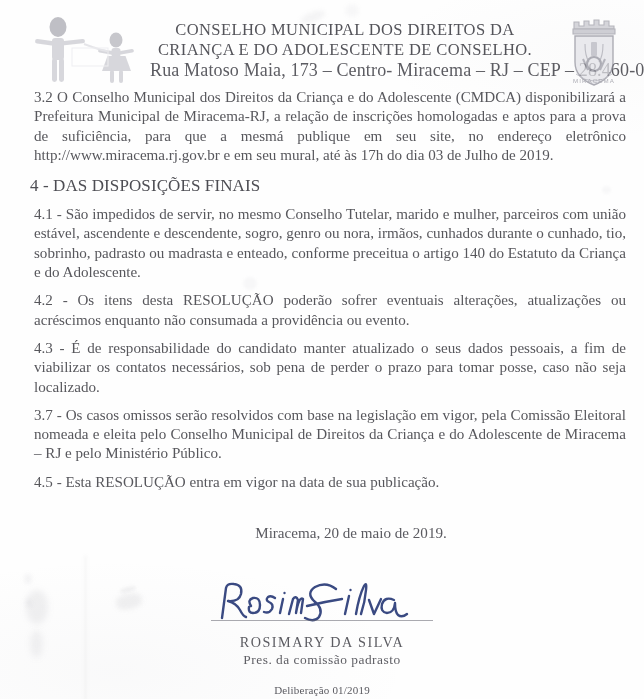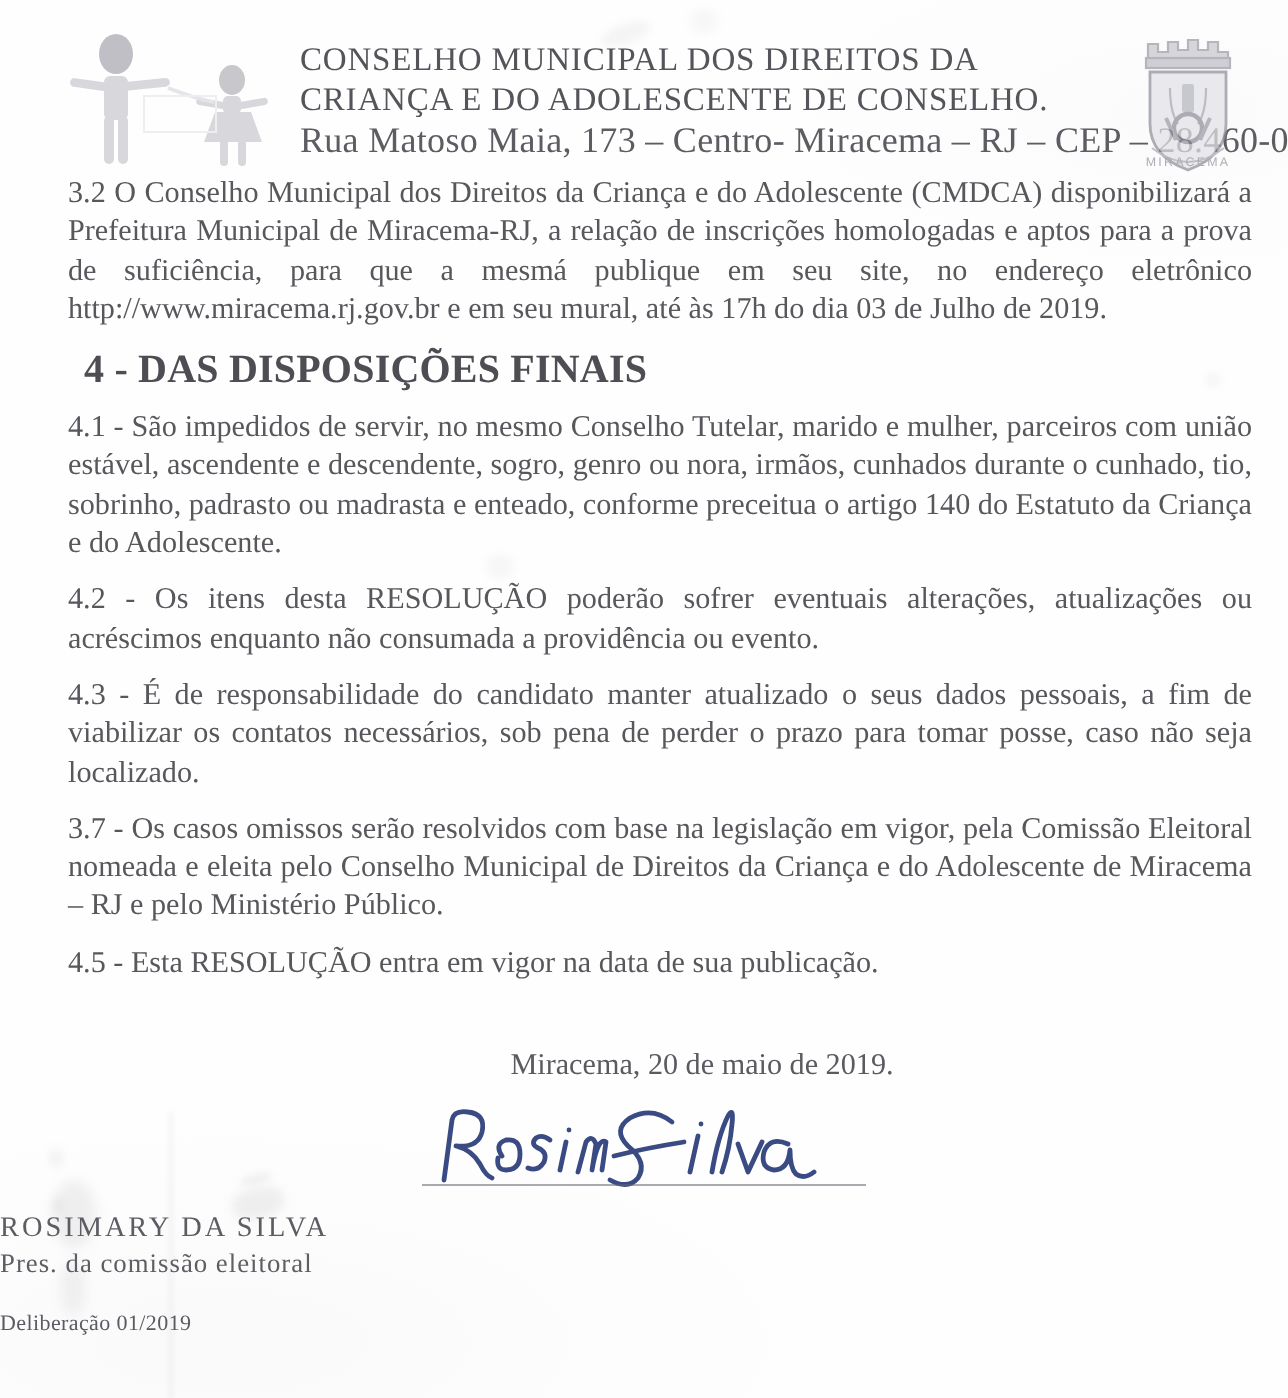--- a/index.html
+++ b/index.html
@@ -56,21 +56,21 @@
   }
   .logo-right {
     position: absolute;
     right: 14px; top: 4px;
     width: 72px; height: 78px;
     opacity: 0.72;
   }
   .header-text {
     position: absolute;
     left: 150px; right: 104px; top: 12px;
-    text-align: left;
+    text-align: center;
   }
   .org-line1, .org-line2 {
     font-size: 16.5px;
     letter-spacing: 0.4px;
     line-height: 20px;
     color: #54545a;
     white-space: nowrap;
   }
   .org-addr {
     font-size: 18px;
@@ -91,42 +91,43 @@
   p.para {
     margin: 0 0 9px 4px;
     font-size: 15.1px;
     line-height: 19.3px;
     text-align: justify;
     text-justify: inter-word;
     color: #57575c;
     hyphens: none;
   }
   h2.section {
-    margin: 11px 0 10px 12px;
-    font-size: 20px;
+    margin: 11px 0 10px 0;
+    font-size: 17px;
     line-height: 19px;
-    font-weight: bold;
+    font-weight: normal;
     color: #4d4d53;
     letter-spacing: 0.1px;
   }
 
   .date-line {
     margin: 32px 0 17px 0;
     font-size: 15.1px;
     line-height: 19px;
     color: #5a5a60;
     text-align: center;
     padding-left: 46px;
   }
 
   
   .sign-block {
     position: absolute;
     left: 0; right: 0;
-    top: 544px;
+    top: 572px;
+    text-align: center;
     font-family: Liberation Serif, serif;
   }
   .sig-wrap {
     position: relative;
     height: 58px;
     width: 260px;
     margin: 0 auto;
   }
   .sig-svg {
     position: absolute;
@@ -278,17 +279,17 @@
 
           <path d="M167 28 L172 42 L179 27"></path>
 
           <path d="M192 28 Q183 24 180 32 Q178 40 185 41 Q192 41 193 31 Q193 40 196 43 Q200 46 205 42"></path>
         </g>
       </svg>
       <div class="sig-rule"></div>
     </div>
 
     <div class="sig-name">ROSIMARY DA SILVA</div>
-    <div class="sig-role">Pres. da comissão eleitoral</div>
+    <div class="sig-role">Pres. da comissão padrasto</div>
     <div class="deliberacao">Deliberação 01/2019</div>
   </div>
 
 </div>
 
 </body></html>

